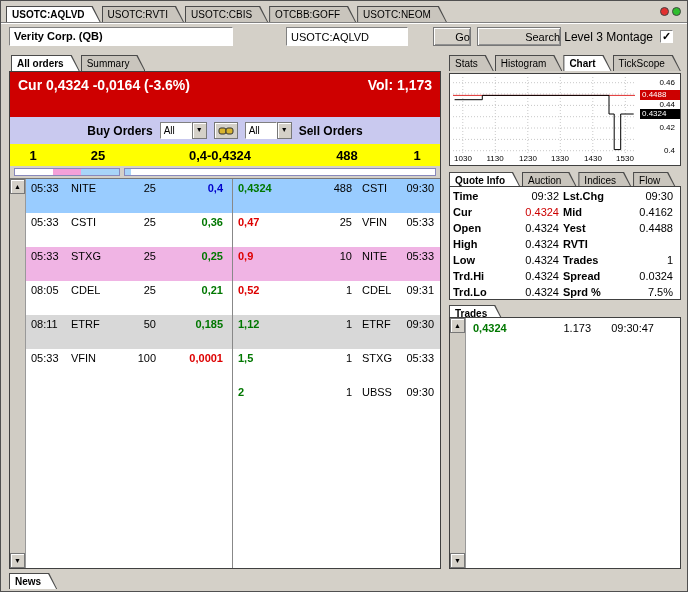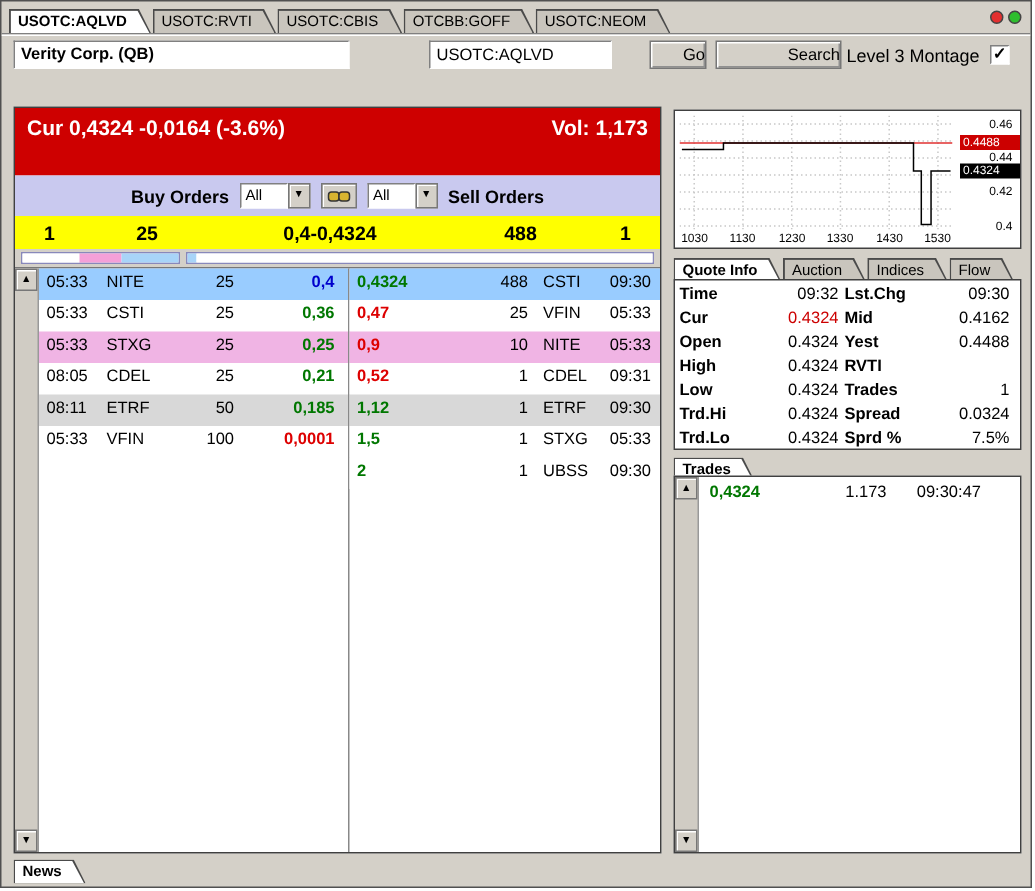--- a/index.html
+++ b/index.html
@@ -46,21 +46,21 @@
 .seg{height:100%}
 .seg.white{background:#fff}.seg.pink{background:#f4a0d8}.seg.blue{background:#a8d4f8}
 .orders-area{position:absolute;left:0;right:0;top:106px;bottom:0;background:#fff;border-top:1px solid #777}
 .vscroll{position:absolute;left:0;top:0;bottom:0;width:16px;background:#d0ccc4;border-right:1px solid #999}
 .sb-btn{position:absolute;left:0;width:15px;height:15px;background:#d4d0c8;border:1px solid #777;box-shadow:inset 1px 1px 0 #fff;font-size:7px;text-align:center;line-height:13px}
 .sb-btn.up{top:0}.sb-btn.down{bottom:0}
 .sb-btn.up::after{content:"\25B2"}.sb-btn.down::after{content:"\25BC"}
 .orders-tables{position:absolute;left:16px;right:0;top:0;bottom:0;display:flex}
 .buy-col{width:50%;border-right:1px solid #888}
 .sell-col{width:50%}
-.order-row{height:21px;line-height:19px;font-size:11px;display:grid;white-space:nowrap;overflow:hidden}
+.order-row{height:34px;line-height:19px;font-size:11px;display:grid;white-space:nowrap;overflow:hidden}
 .buy-col .order-row{grid-template-columns:40px 48px 1fr 64px;padding-left:5px}
 .sell-col .order-row{grid-template-columns:62px 52px 1fr 44px;padding-left:5px}
 .buy-col .sz{text-align:right;padding-right:12px}
 .buy-col .price{text-align:right;padding-right:9px}
 .sell-col .sz{text-align:right}
 .sell-col .mm{padding-left:10px}
 .sell-col .time{text-align:right;padding-right:6px}
 .price{font-weight:bold}
 .order-row.x-blue{background:#99ccff}
 .order-row.x-pink{background:#f0b4e4}
@@ -127,21 +127,43 @@
 
   <div class="toolbar">
     <div class="field company">Verity Corp. (QB)</div>
     <input class="symbol" value="USOTC:AQLVD" style="">
     <button class="btn" id="go-btn">Go</button>
     <button class="btn" id="search-btn">Search</button>
     <span class="montage-label">Level 3 Montage</span>
     <span class="checkbox checked"></span>
   </div>
 
-
+  <div class="left-tabs">
+    <div class="tab active">
+        <span>All orders</span>
+      </div>
+    <div class="tab">
+        <span>Summary</span>
+      </div>
+  </div>
+
+  <div class="right-tabs">
+    <div class="tab">
+        <span>Stats</span>
+      </div>
+    <div class="tab">
+        <span>Histogram</span>
+      </div>
+    <div class="tab active">
+        <span>Chart</span>
+      </div>
+    <div class="tab">
+        <span>TickScope</span>
+      </div>
+  </div>
 
   <div class="left-panel">
     <div class="red-header">
       <span>Cur 0,4324 -0,0164 (-3.6%)</span>
       <span>Vol: 1,173</span>
     </div>
     <div class="filter-row">
       <span class="filter-label">Buy Orders</span>
       <span class="combo">
         <span class="combo-val">All</span>

